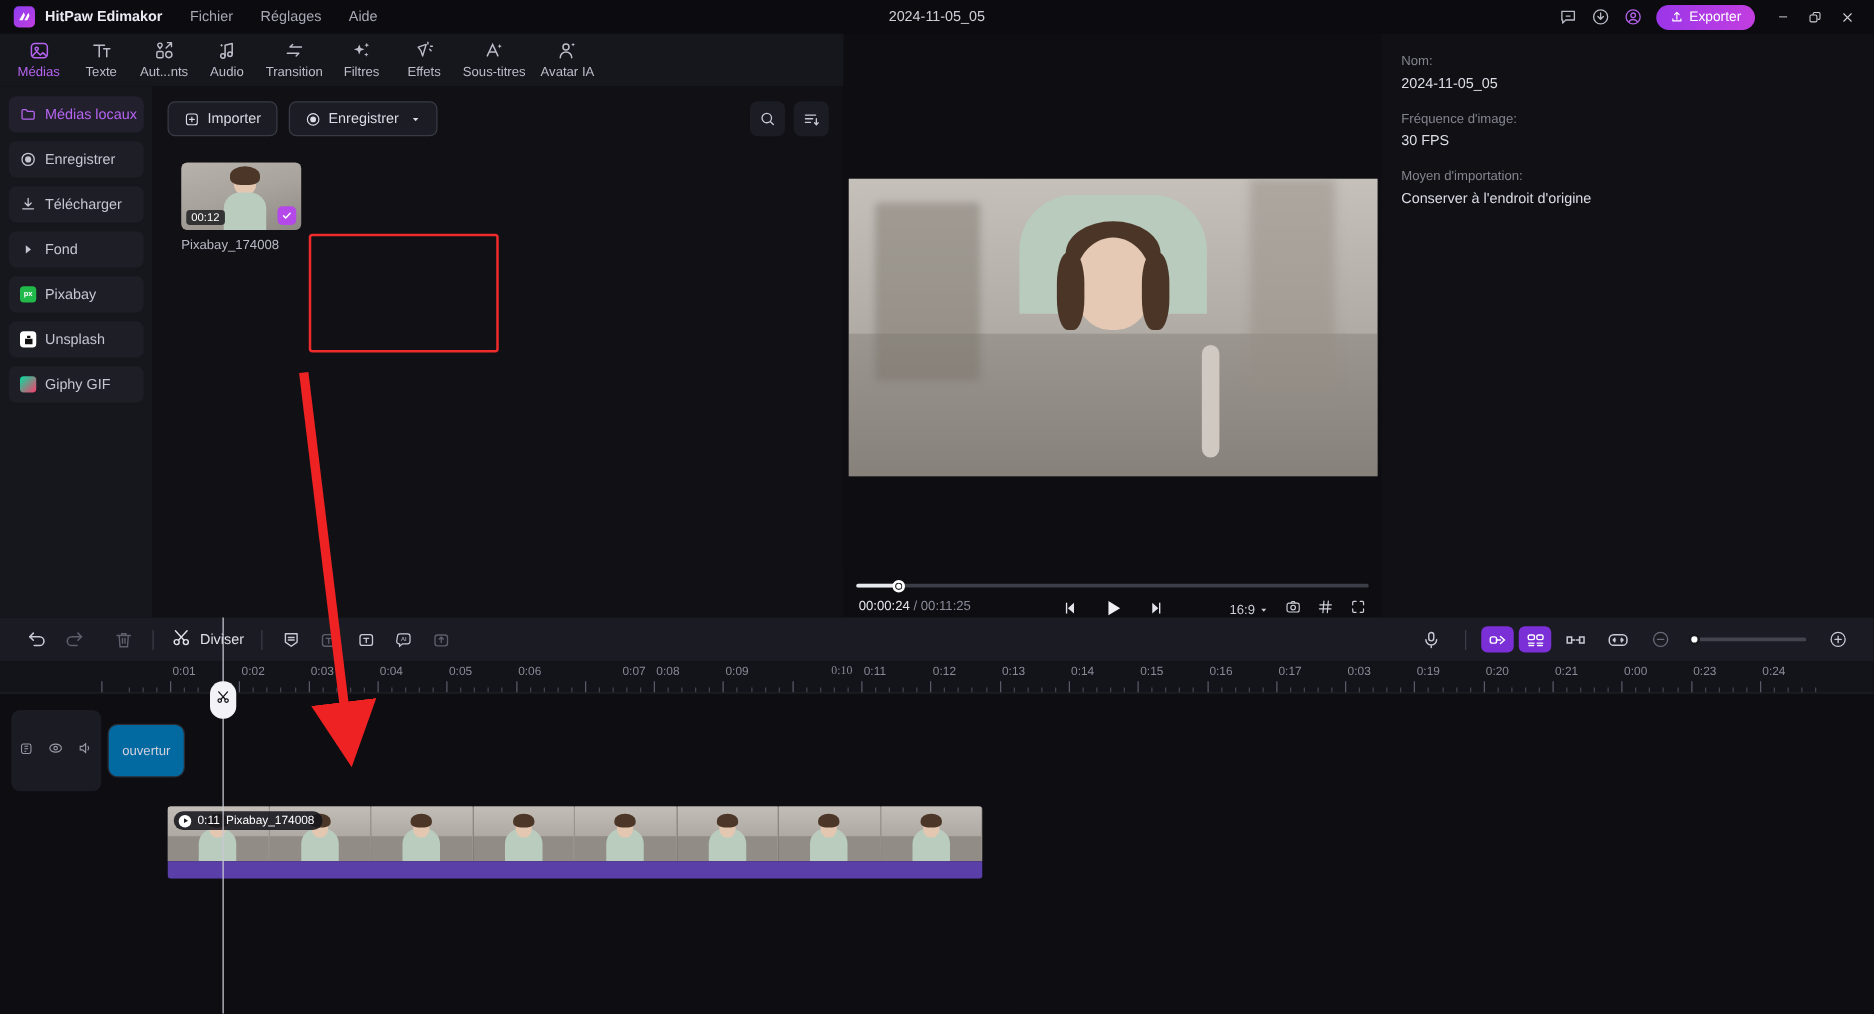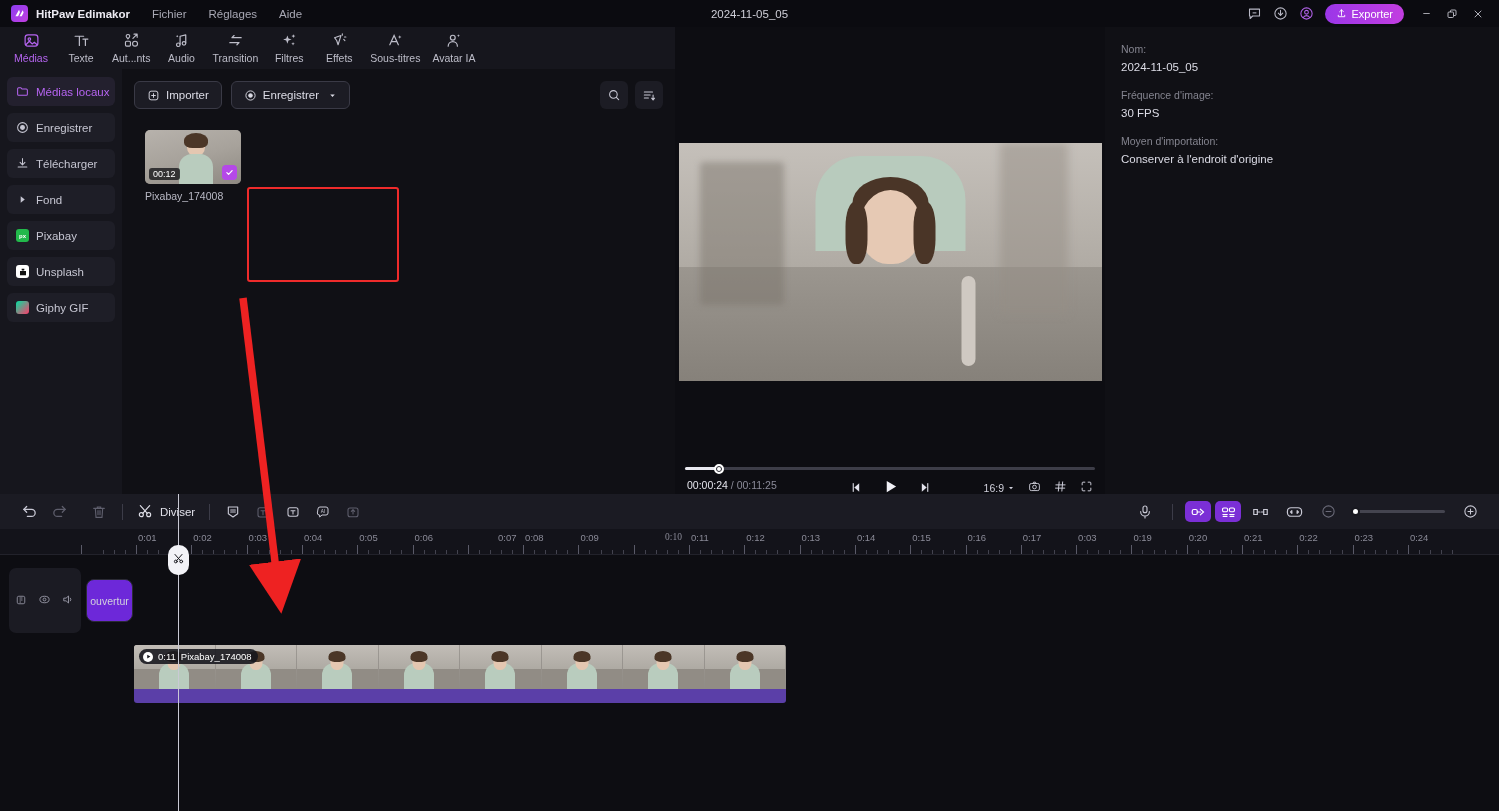--- a/index.html
+++ b/index.html
@@ -203,22 +203,22 @@
 
   .tracks { position:relative; height:256px; background:#0d0d12; }
   .track-head {
     position:absolute; left:9px; top:13px; width:72px; height:65px;
     background:#1b1b23; border-radius:7px;
     display:flex; align-items:center; justify-content:center; gap:11px;
     color:#9a9aa8;
   }
   .track-head div { cursor:pointer; }
   .intro-chip {
-    position:absolute; left:86px; top:24px; width:47px; height:43px;
-    border-radius:8px; background:#6d28d9; border:1px solid #2b2b35;
+    position:absolute; left:86px; top:24px; width:62px; height:43px;
+    border-radius:8px; background:#0369a1; border:1px solid #2b2b35;
     display:flex; align-items:center; justify-content:center;
     font-size:10.5px; color:#d2d2dd; overflow:hidden; white-space:nowrap;
   }
   .clip {
     position:absolute; left:134px; top:645px; width:652px; height:58px;
     border-radius:3px; overflow:hidden; cursor:pointer;
   }
   .clip-strip { position:absolute; left:0; top:0; width:100%; height:44px; display:flex; }
   .clip-frame { flex:1 0 0; height:44px; position:relative; overflow:hidden;
      background:linear-gradient(175deg,#b5b0aa,#a29d96); border-right:1px solid rgba(0,0,0,.12);}
@@ -842,21 +842,21 @@
         <div class="tick minor" style="left: 1197.76px;"></div>
         <div class="tick minor" style="left: 1208.82px;"></div>
         <div class="tick minor" style="left: 1219.88px;"></div>
         <div class="tick minor" style="left: 1230.94px;"></div>
         <div class="rl-label" style="left: 1242px;">0:21</div>
         <div class="tick major" style="left: 1242px;"></div>
         <div class="tick minor" style="left: 1253.06px;"></div>
         <div class="tick minor" style="left: 1264.12px;"></div>
         <div class="tick minor" style="left: 1275.18px;"></div>
         <div class="tick minor" style="left: 1286.24px;"></div>
-        <div class="rl-label" style="left: 1297.3px;">0:22</div>
+        <div class="rl-label" style="left: 1297.3px;">0:00</div>
         <div class="tick major" style="left: 1297.3px;"></div>
         <div class="tick minor" style="left: 1308.36px;"></div>
         <div class="tick minor" style="left: 1319.42px;"></div>
         <div class="tick minor" style="left: 1330.48px;"></div>
         <div class="tick minor" style="left: 1341.54px;"></div>
         <div class="rl-label" style="left: 1352.6px;">0:23</div>
         <div class="tick major" style="left: 1352.6px;"></div>
         <div class="tick minor" style="left: 1363.66px;"></div>
         <div class="tick minor" style="left: 1374.72px;"></div>
         <div class="tick minor" style="left: 1385.78px;"></div>

